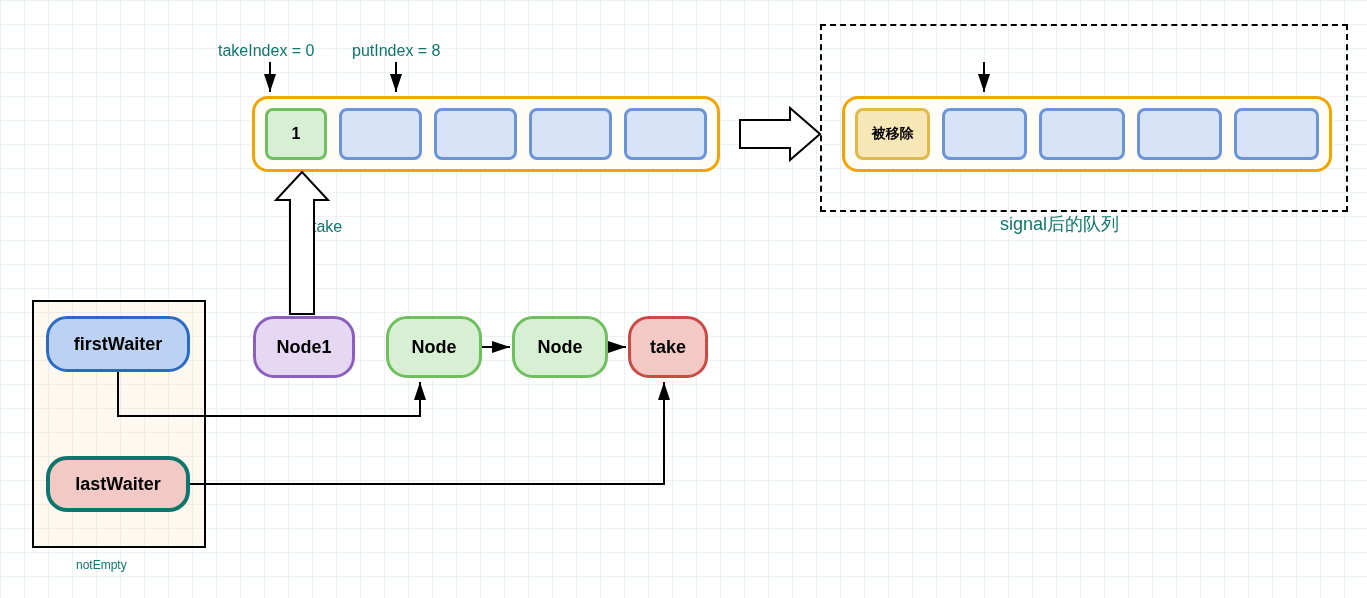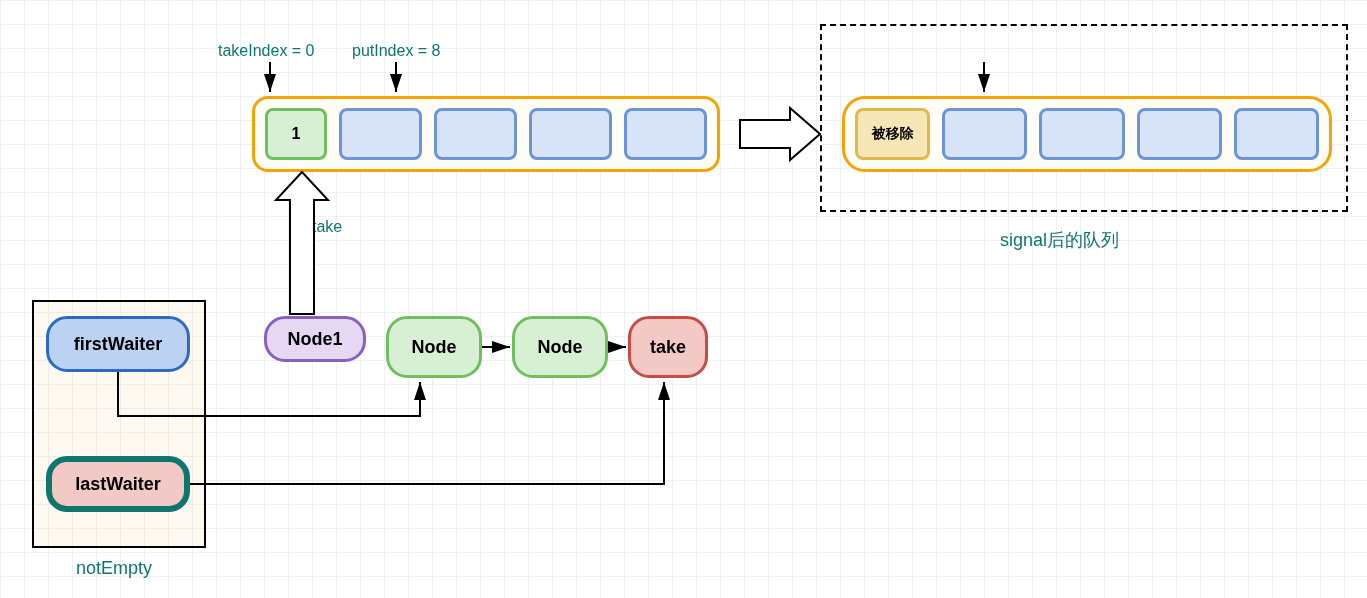--- a/index.html
+++ b/index.html
@@ -58,21 +58,21 @@
   .node {
     position: absolute;
     border-radius: 21px;
     display: flex;
     align-items: center;
     justify-content: center;
     font-weight: 700;
     font-size: 18px;
   }
   .node-blue   { background: #bcd2f2; border: 3px solid #2b6bc5; }
-  .node-red    { background: #f3c9c6; border: 6px solid #0f766e; }
+  .node-red    { background: #f3c9c6; border: 4px solid #0f766e; }
   .node-purple { background: #e6d7f3; border: 3px solid #8a5fbf; }
   .node-green  { background: #d7efd2; border: 3px solid #6fbf5e; text-align: right; }
   .node-rose   { background: #f3c9c6; border: 3px solid #c94b44; }
 
   
   .label {
     position: absolute;
     font-size: 16px;
     font-weight: 400;
     color: #0f766e;
@@ -93,43 +93,43 @@
 <div class="dashed-panel" style="left:820px; top:24px; width:528px; height:188px;"></div>
 
 <div class="array-box" style="left:252px; top:96px; width:468px; height:76px;">
   <div class="cell cell-green" style="width:64px;">1</div>
   <div class="cell cell-blue" style="width:86px;"></div>
   <div class="cell cell-blue" style="width:86px;"></div>
   <div class="cell cell-blue" style="width:86px;"></div>
   <div class="cell cell-blue" style="width:86px;"></div>
 </div>
 
-<div class="array-box" style="left:842px; top:96px; width:490px; height:76px;border-radius:23px;">
+<div class="array-box" style="left:842px; top:96px; width:490px; height:76px;">
   <div class="cell cell-yellow" style="width:76px; font-size:14px;">被移除</div>
   <div class="cell cell-blue" style="width:86px;"></div>
   <div class="cell cell-blue" style="width:86px;"></div>
   <div class="cell cell-blue" style="width:86px;"></div>
   <div class="cell cell-blue" style="width:86px;"></div>
 </div>
 
 <div class="label" style="left:218px; top:42px;">takeIndex = 0</div>
 <div class="label" style="left:352px; top:42px;">putIndex = 8</div>
 
 
-<div class="label" style="left:1000px; top:228px; font-size:18px;">signal后的队列</div>
+<div class="label" style="left:1000px; top:212px; font-size:18px;">signal后的队列</div>
 
 <div class="label" style="left:312px; top:218px;">take</div>
 
 <div class="solid-panel" style="left:32px; top:300px; width:174px; height:248px;"></div>
-<div class="label" style="left:76px; top:558px; font-size:18px;">notEmpty</div>
+<div class="label" style="left:76px; top:558px; font-size:12px;">notEmpty</div>
 
 <div class="node node-blue" style="left:46px; top:316px; width:144px; height:56px; font-size:18px;">firstWaiter</div>
 <div class="node node-red" style="left:46px; top:456px; width:144px; height:56px; font-size:18px;">lastWaiter</div>
 
-<div class="node node-purple" style="left:264px; top:316px; width:102px; height:46px;">Node1</div>
+<div class="node node-purple" style="left:253px; top:316px; width:102px; height:62px;">Node1</div>
 <div class="node node-green" style="left:386px; top:316px; width:96px; height:62px;">Node</div>
 <div class="node node-green" style="left:512px; top:316px; width:96px; height:62px;">Node</div>
 <div class="node node-rose" style="left:628px; top:316px; width:80px; height:62px;">take</div>
 
 <svg class="overlay">
   <defs>
     <marker id="arrow" markerWidth="10" markerHeight="10" refX="9" refY="3" orient="auto">
       <path d="M0,0 L0,6 L9,3 z" fill="#000"></path>
     </marker>
     <marker id="arrow-big" markerWidth="14" markerHeight="14" refX="11" refY="5" orient="auto">

